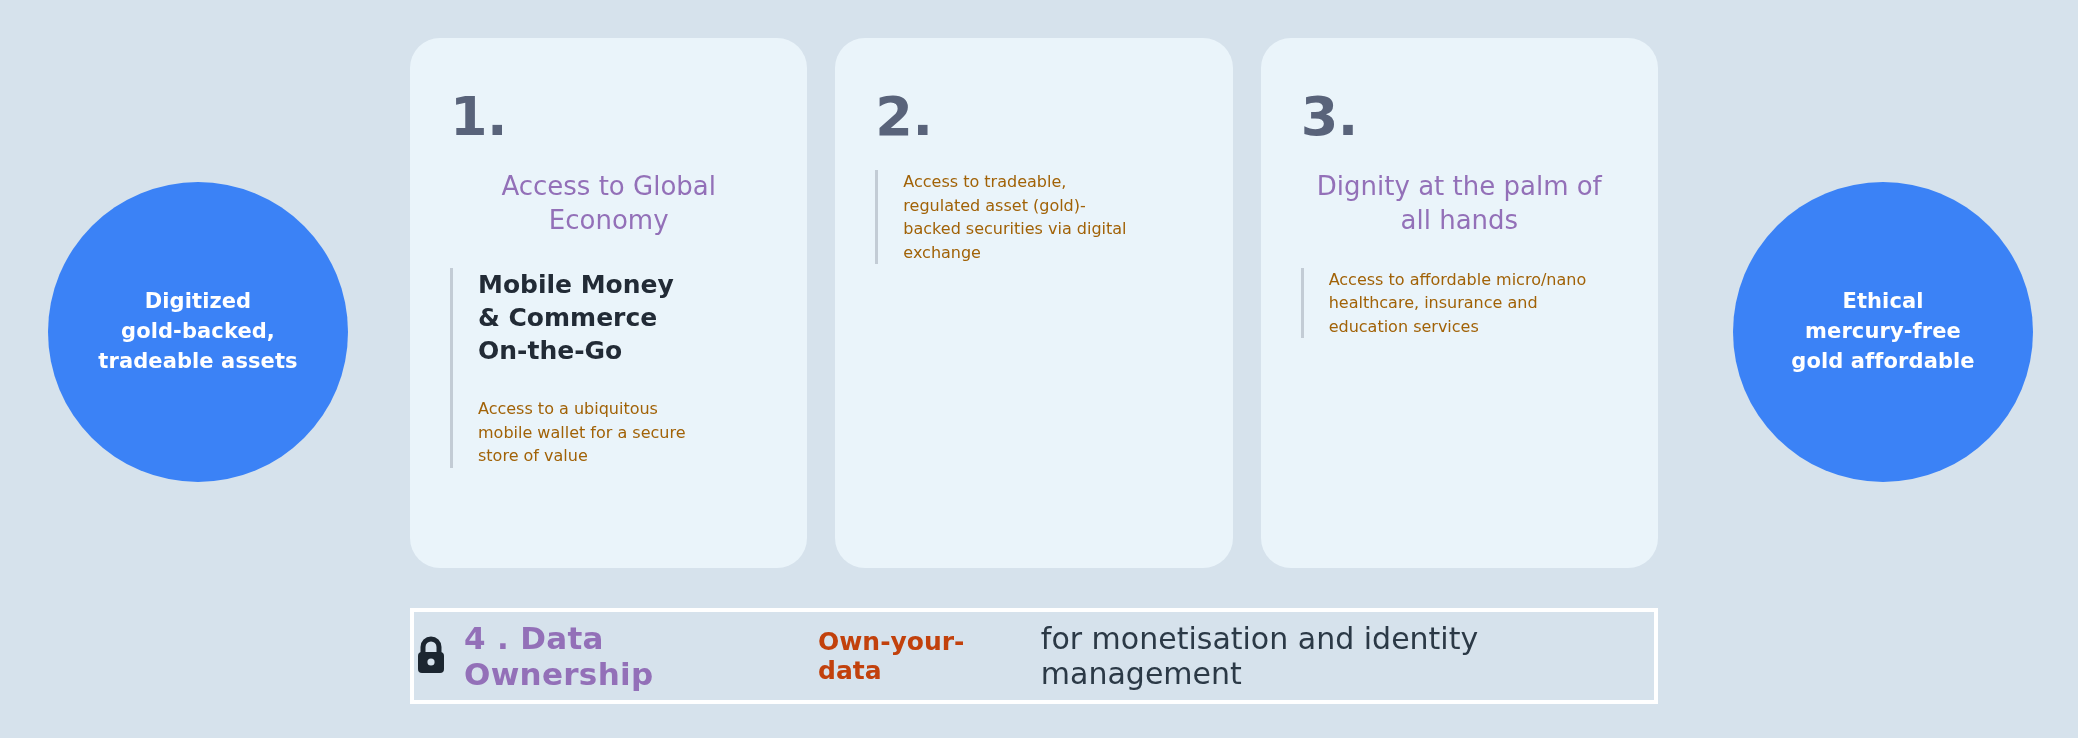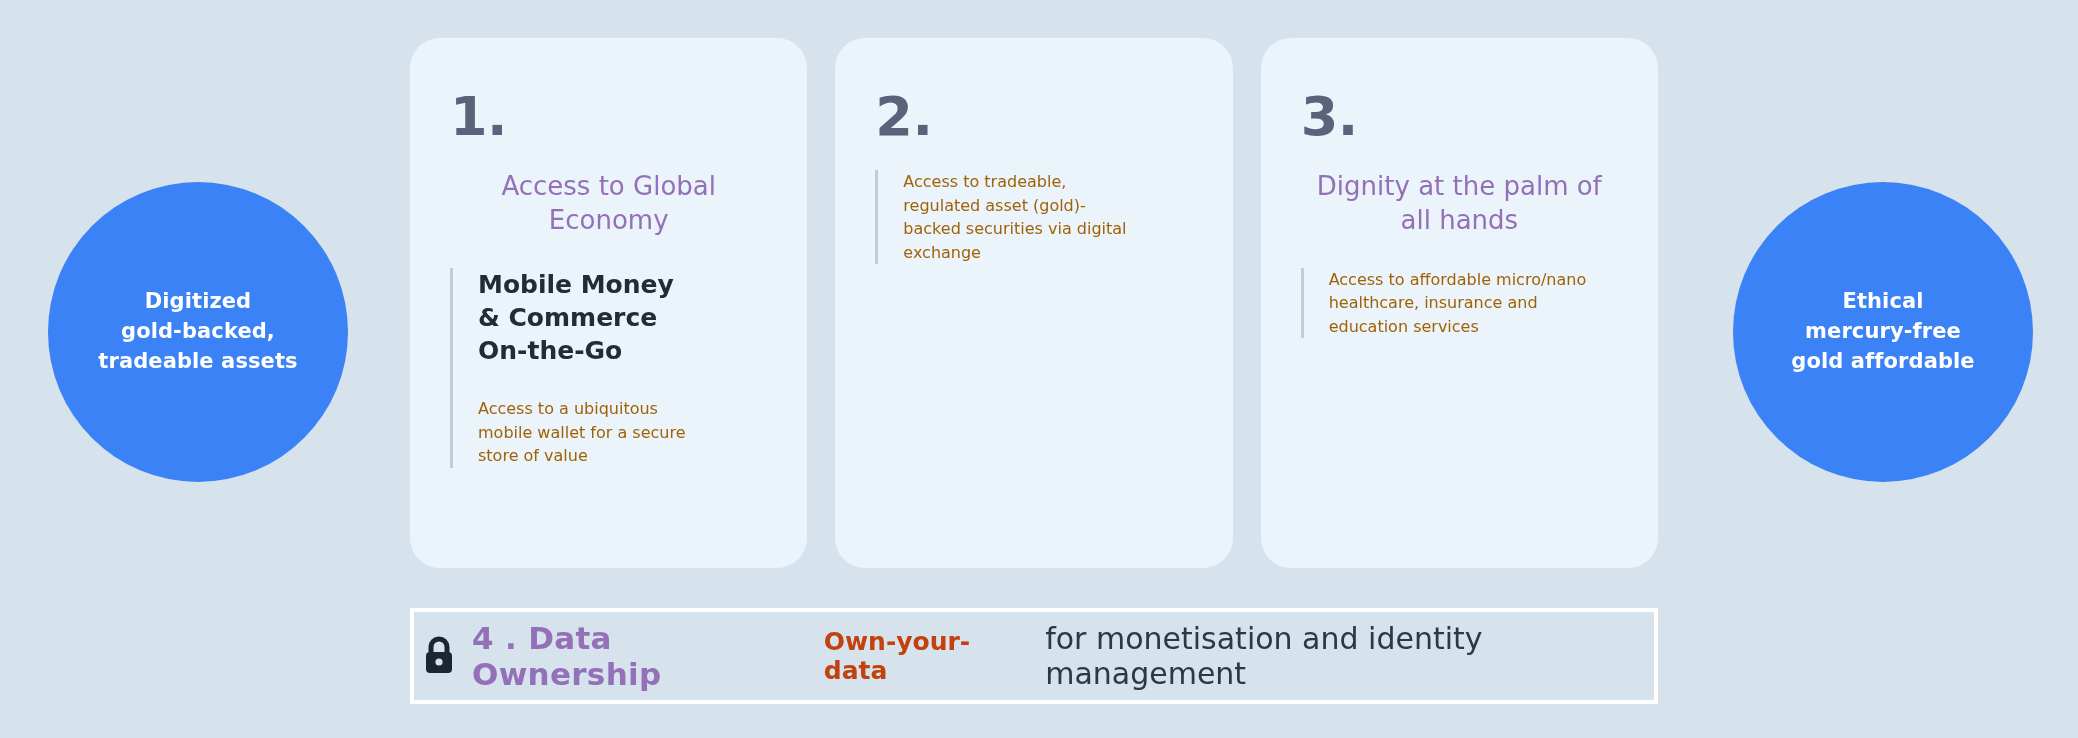--- a/index.html
+++ b/index.html
@@ -104,21 +104,20 @@
     position:absolute;
     left:410px;
     top:608px;
     width:1248px;
     height:96px;
     border:4px solid #ffffff;
     display:flex;
     align-items:center;
     justify-content:center;
     gap:16px;
-    padding-left:8px;
   }
 
   .lock-icon {
     display:flex;
     align-items:center;
     flex:none;
   }
 
   .bottom-number {
     color:#9370b8;

